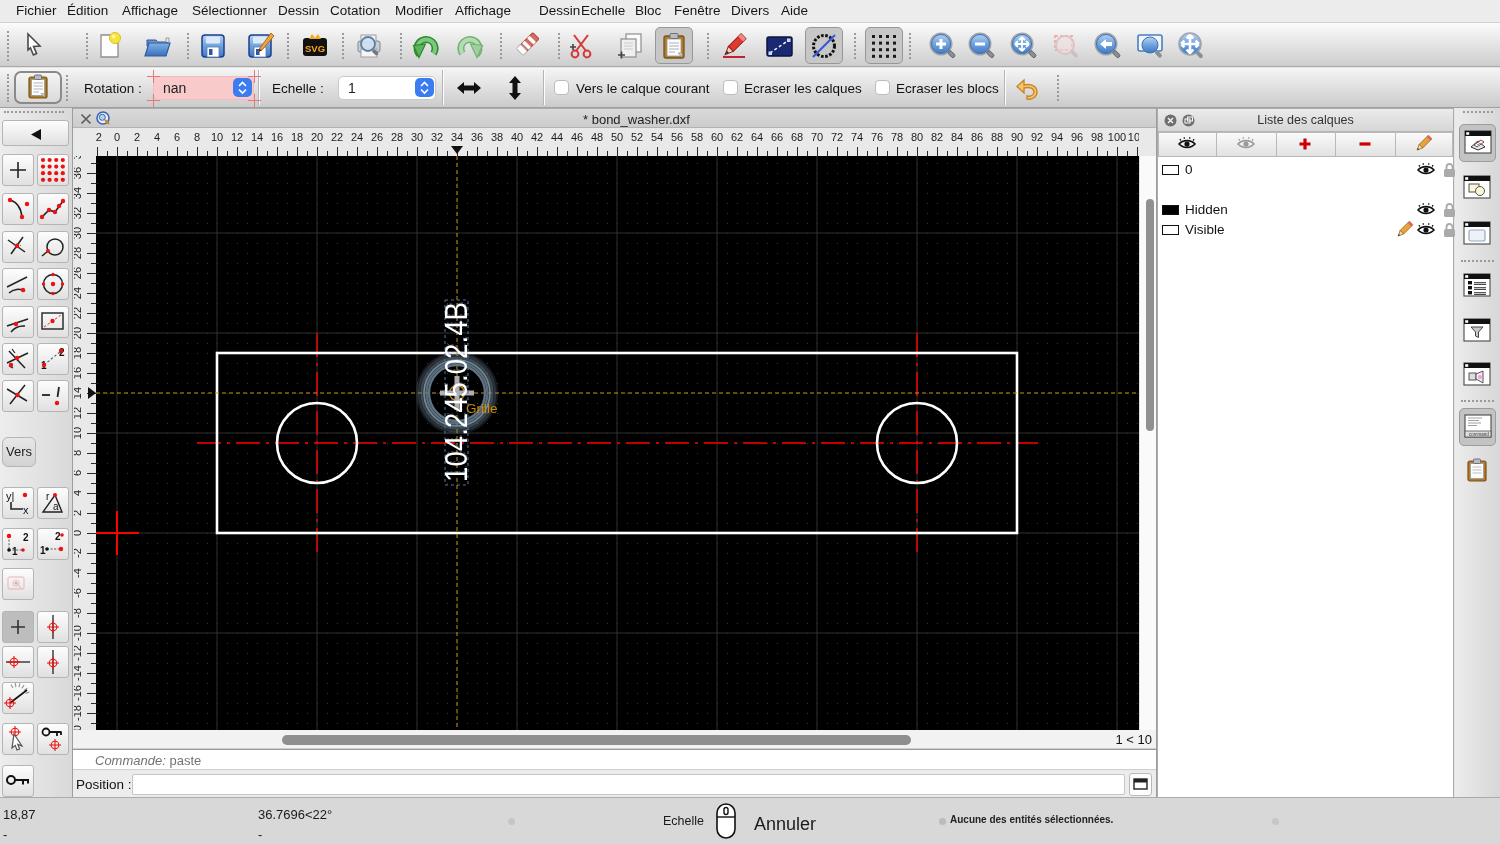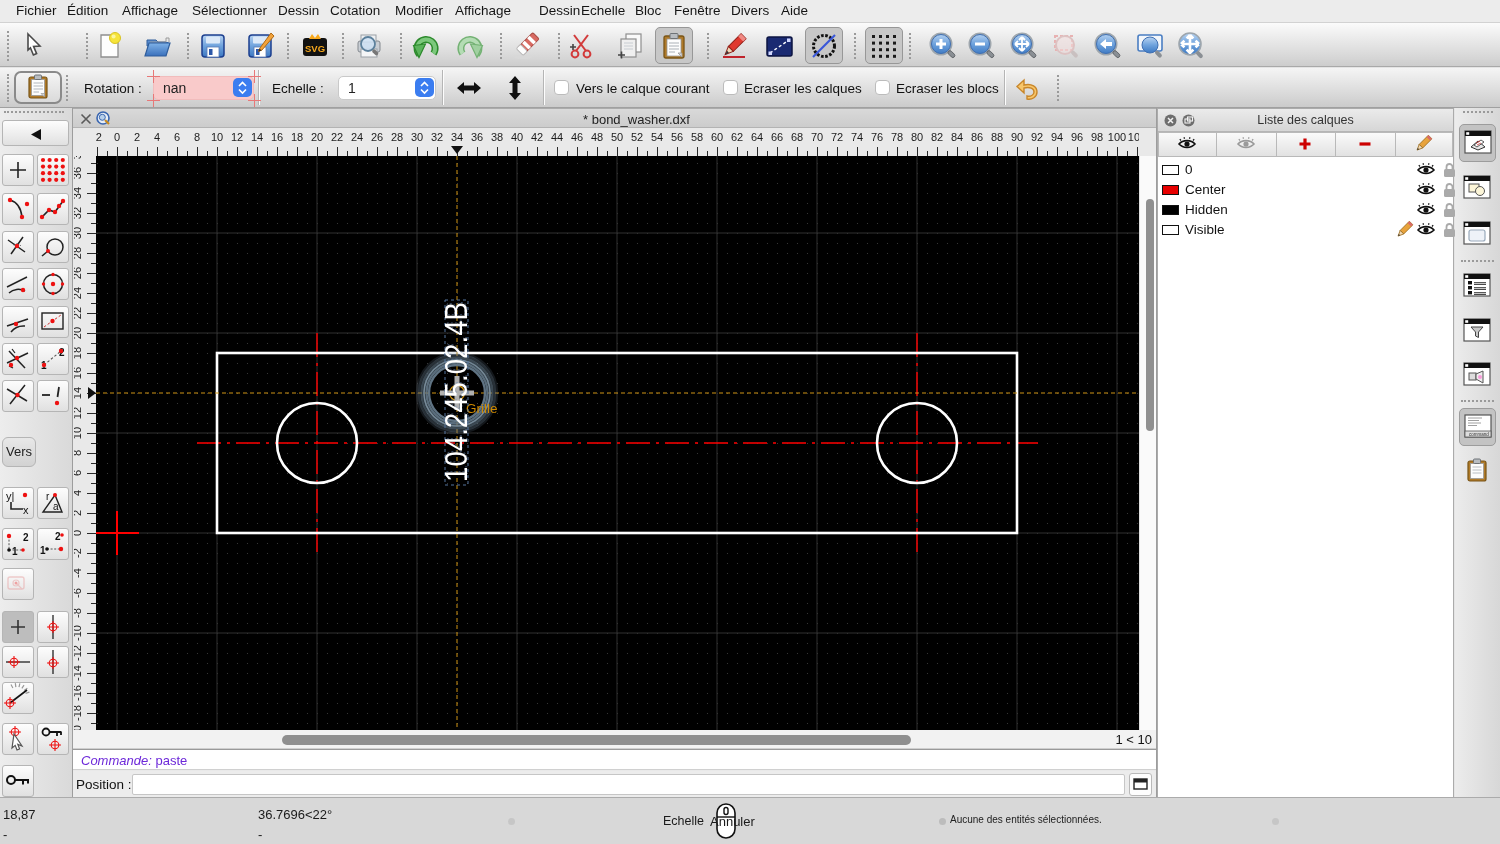--- a/index.html
+++ b/index.html
@@ -905,21 +905,21 @@
       <rect x="349" y="144" width="23" height="185" fill="none" stroke="#54759e" stroke-width="1" stroke-dasharray="3 3"></rect>
       <text x="361" y="236" transform="rotate(-90 360 236)" font-size="32" textLength="180" lengthAdjust="spacingAndGlyphs" fill="none" stroke="#6889b8" stroke-width="0.9" stroke-dasharray="2 2" opacity="0.6" text-anchor="middle" dominant-baseline="central" font-family="Liberation Sans">104.245.02.4B</text>
       <text x="360" y="236" transform="rotate(-90 360 236)" font-size="32" textLength="180" lengthAdjust="spacingAndGlyphs" fill="#fff" text-anchor="middle" dominant-baseline="central" font-family="Liberation Sans">104.245.02.4B</text>
     </svg>
 <div class="abs" style="left:1066px;top:48px;width:17px;height:574px;background:#fafafa;border-left:1px solid #e0e0e0"></div>
     <div class="abs" style="left:1073px;top:91px;width:8px;height:232px;background:#909090;border-radius:4px"></div>
 <div class="abs" style="left:0;top:622px;width:1083px;height:19px;background:#f2f2f2;border-bottom:1px solid #cfcfcf"></div>
     <div class="abs" style="left:209px;top:627px;width:629px;height:10px;background:#8f8f8f;border-radius:5px"></div>
     <span class="abs" style="left:1007px;top:624px;width:72px;text-align:right;font-size:13px;color:#111">1 &lt; 10</span>
 <div class="abs" style="left:0;top:641px;width:1083px;height:21px;background:#fff;border-top:1px solid #9a9a9a;border-bottom:1px solid #d0d0d0">
-      <span class="abs" style="left:8px;top:3px;font-size:13px;color:#6d28d9"><i>Commande:</i> paste</span>
+      <span class="abs" style="left:22px;top:3px;font-size:13px;color:#737373"><i>Commande:</i> paste</span>
     </div>
 <div class="abs" style="left:0;top:663px;width:1083px;height:26px;background:#ececec">
       <span class="abs" style="left:3px;top:6px;font-size:13.5px;color:#111">Position :</span>
       <div class="abs" style="left:59px;top:3px;width:993px;height:21px;background:#fff;border:1px solid #c6c6c6;border-radius:2px"></div>
       <div class="abs" style="left:1056px;top:2px;width:23px;height:23px;background:#fdfdfd;border:1px solid #b9b9b9;border-radius:3px"><svg width="21" height="21" viewBox="0 0 21 21">
           <rect x="4" y="5" width="13" height="10" fill="#fff" stroke="#222" stroke-width="1.4"></rect>
           <rect x="4" y="5" width="13" height="3.5" fill="#222"></rect>
         </svg></div>
     </div>
 </div>
@@ -997,33 +997,20 @@
       <svg class="abs" style="left:258px;top:1px" width="20" height="19" viewBox="0 0 20 19">
         <path d="M2 9 C6 4.5 14 4.5 18 9 C14 13.5 6 13.5 2 9 Z" fill="none" stroke="#111" stroke-width="1.6"></path>
         <circle cx="10" cy="9" r="2.6" fill="#111"></circle>
         <path d="M4 5.5 L2.8 4.2 M7.5 3.8 L7 2.2 M12.5 3.8 L13 2.2 M16 5.5 L17.2 4.2" stroke="#111" stroke-width="1.2"></path>
       </svg>
       <svg class="abs" style="left:282px;top:1px" width="19" height="19" viewBox="0 0 19 19">
         <rect x="4" y="8" width="11" height="8" rx="1.5" fill="#aaa"></rect>
         <path d="M6.5 8 V6 a3 3 0 0 1 6 0 V8" fill="none" stroke="#aaa" stroke-width="1.8"></path>
       </svg>
     </div>
-    <div class="lrow" style="top:71px">
-      <div class="abs" style="left:4px;top:5px;width:17px;height:10px;background:#e80000;border:1px solid #111"></div>
-      <span class="abs" style="left:27px;top:2px">Center</span>
-      <svg class="abs" style="left:258px;top:1px" width="20" height="19" viewBox="0 0 20 19">
-        <path d="M2 9 C6 4.5 14 4.5 18 9 C14 13.5 6 13.5 2 9 Z" fill="none" stroke="#111" stroke-width="1.6"></path>
-        <circle cx="10" cy="9" r="2.6" fill="#111"></circle>
-        <path d="M4 5.5 L2.8 4.2 M7.5 3.8 L7 2.2 M12.5 3.8 L13 2.2 M16 5.5 L17.2 4.2" stroke="#111" stroke-width="1.2"></path>
-      </svg>
-      <svg class="abs" style="left:282px;top:1px" width="19" height="19" viewBox="0 0 19 19">
-        <rect x="4" y="8" width="11" height="8" rx="1.5" fill="#aaa"></rect>
-        <path d="M6.5 8 V6 a3 3 0 0 1 6 0 V8" fill="none" stroke="#aaa" stroke-width="1.8"></path>
-      </svg>
-    </div>
     <div class="lrow" style="top:111px">
       <div class="abs" style="left:4px;top:5px;width:17px;height:10px;background:#fff;border:1px solid #111"></div>
       <span class="abs" style="left:27px;top:2px">Visible</span>
       <svg class="abs" style="left:236px;top:1px" width="20" height="19" viewBox="0 0 20 19">
         <g transform="rotate(45 10 9)">
           <rect x="7.6" y="-1" width="5" height="13" fill="#e8a33c" stroke="#9a6a1a" stroke-width="0.8"></rect>
           <path d="M7.6 12 L10.1 17.5 L12.6 12 Z" fill="#f0d9b8" stroke="#9a6a1a" stroke-width="0.8"></path>
           <path d="M9.2 15.5 L10.1 17.5 L11 15.5 Z" fill="#333"></path>
           <rect x="7.6" y="-1" width="5" height="2.5" fill="#d86a6a"></rect>
         </g>
@@ -1138,14 +1125,14 @@
     <span class="abs" style="left:258px;top:29px">-</span>
     <div class="abs" style="left:508px;top:20px;width:7px;height:7px;border-radius:50%;background:#c6c6c6"></div>
     <div class="abs" style="left:1272px;top:20px;width:7px;height:7px;border-radius:50%;background:#c6c6c6"></div>
     <div class="abs" style="left:939px;top:20px;width:7px;height:7px;border-radius:50%;background:#bcbcbc"></div>
     <span class="abs" style="left:663px;top:16px;font-size:12.5px">Echelle</span>
     <svg class="abs" style="left:716px;top:5px" width="20" height="37" viewBox="0 0 20 37">
       <rect x="1" y="1" width="18" height="34" rx="9" fill="#fff" stroke="#111" stroke-width="1.6"></rect>
       <line x1="1" y1="14" x2="19" y2="14" stroke="#111" stroke-width="1.4"></line>
       <rect x="8" y="4.5" width="4" height="7" rx="2" fill="#fff" stroke="#111" stroke-width="1.4"></rect>
     </svg>
-    <span class="abs" style="left:710px;top:16px;font-size:13px">Annuler</span>
-    <span class="abs" style="left:950px;top:16px;font-size:10px;font-weight:normal;color:#222">Aucune des entités sélectionnées.</span>
+    <span class="abs" style="left:754px;top:16px;font-size:18px">Annuler</span>
+    <span class="abs" style="left:950px;top:16px;font-size:10px;font-weight:bold;color:#222">Aucune des entités sélectionnées.</span>
   </div>
 </body></html>

